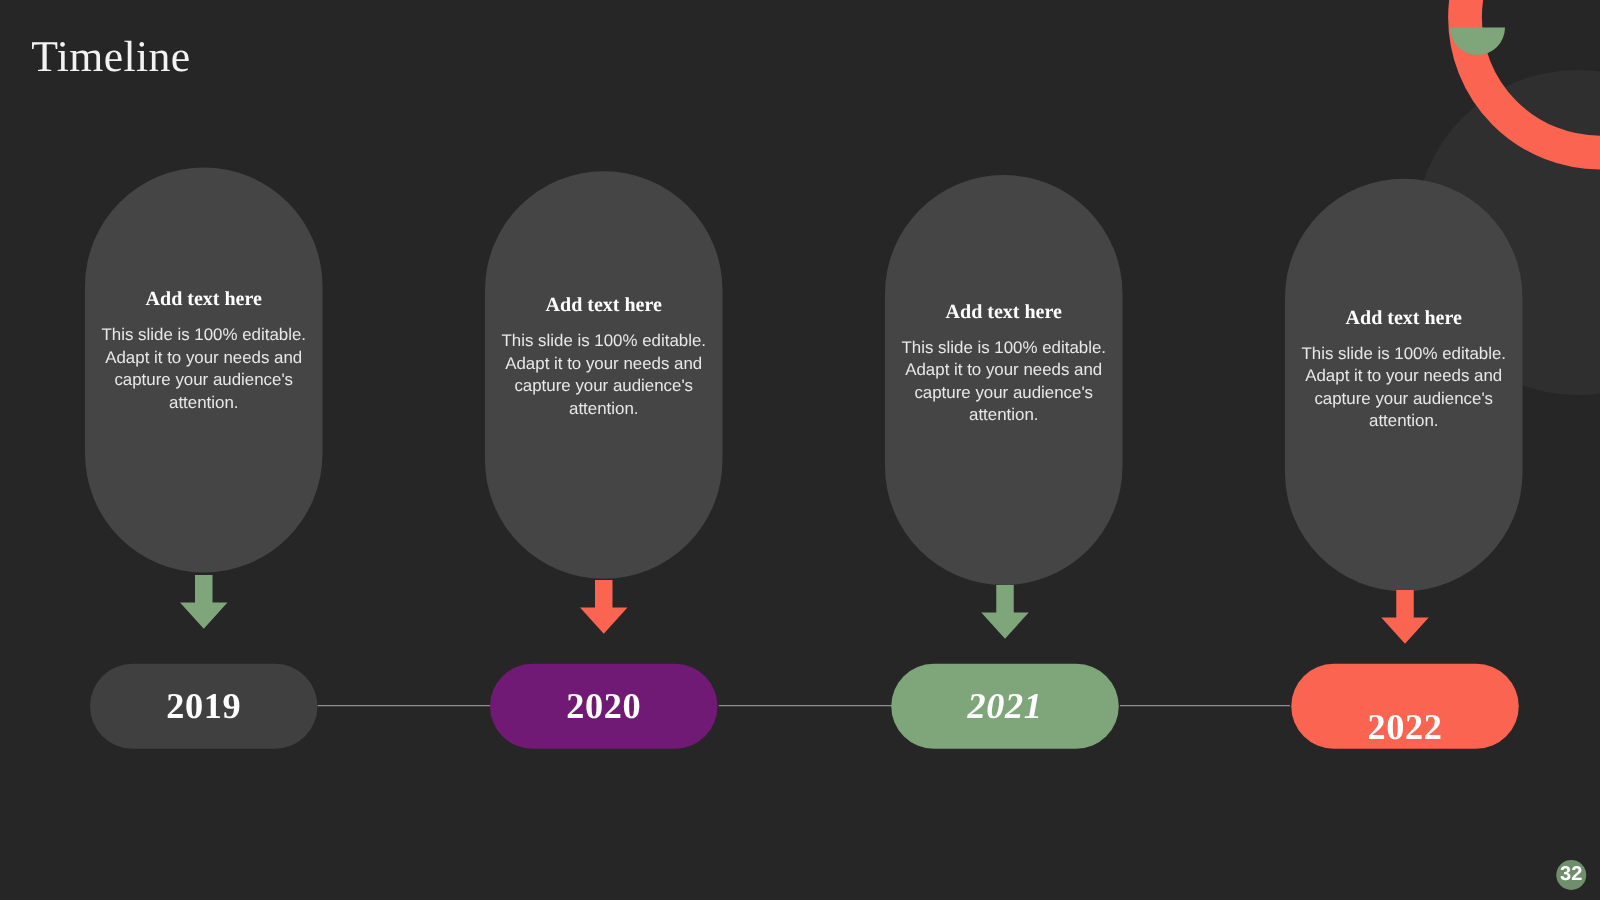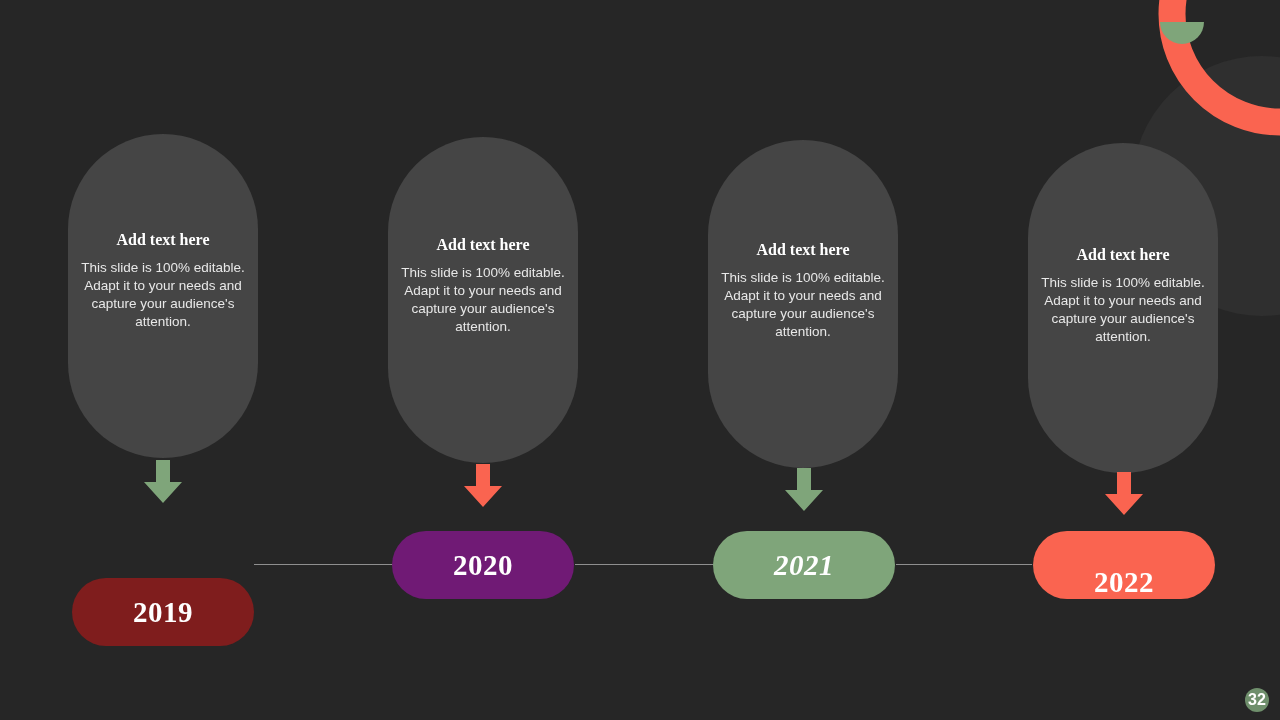--- a/index.html
+++ b/index.html
@@ -140,40 +140,41 @@
 
   <svg class="deco-layer" width="1280" height="720" viewBox="0 0 1280 720">
 
     <circle cx="1262" cy="186" r="130" fill="#2F2F2F"></circle>
 
     <circle cx="1280" cy="14" r="108" fill="none" stroke="#FA6450" stroke-width="27"></circle>
 
     <path d="M 1160 22 A 22 22 0 0 0 1204 22 Z" fill="#7FA57A"></path>
   </svg>
 
+  <div id="page-title">Timeline</div>
 
   <div class="connector" style="left:254px; width:140px;"></div>
   <div class="connector" style="left:575px; width:140px;"></div>
   <div class="connector" style="left:896px; width:136px;"></div>
 
   <div class="column">
     <div class="info-pill" style="left:68px; top:134px; width:190px; height:324px;">
       <div class="pill-text-wrap" style="top:96px;">
         <p class="pill-heading">Add text here</p>
         <p class="pill-body">This slide is 100% editable. Adapt it to your needs and capture your audience's attention.</p>
       </div>
     </div>
 
     <div class="arrow" style="left:142px; top:460px;">
       <svg width="42" height="44" viewBox="0 0 42 44">
         <polygon points="14,0 28,0 28,22 40,22 21,43 2,22 14,22" fill="#7FA57A"></polygon>
       </svg>
     </div>
 
-    <div class="year-capsule" style="left:72px; top:531px; background:#7f1d1d;margin-top:47px;">
+    <div class="year-capsule" style="left:72px; top:531px; background:#404040;">
       <span class="year-label">2019</span>
     </div>
   </div>
 
   <div class="column">
     <div class="info-pill" style="left:388px; top:137px; width:190px; height:326px;">
       <div class="pill-text-wrap" style="top:98px;">
         <p class="pill-heading">Add text here</p>
         <p class="pill-body">This slide is 100% editable. Adapt it to your needs and capture your audience's attention.</p>
       </div>

